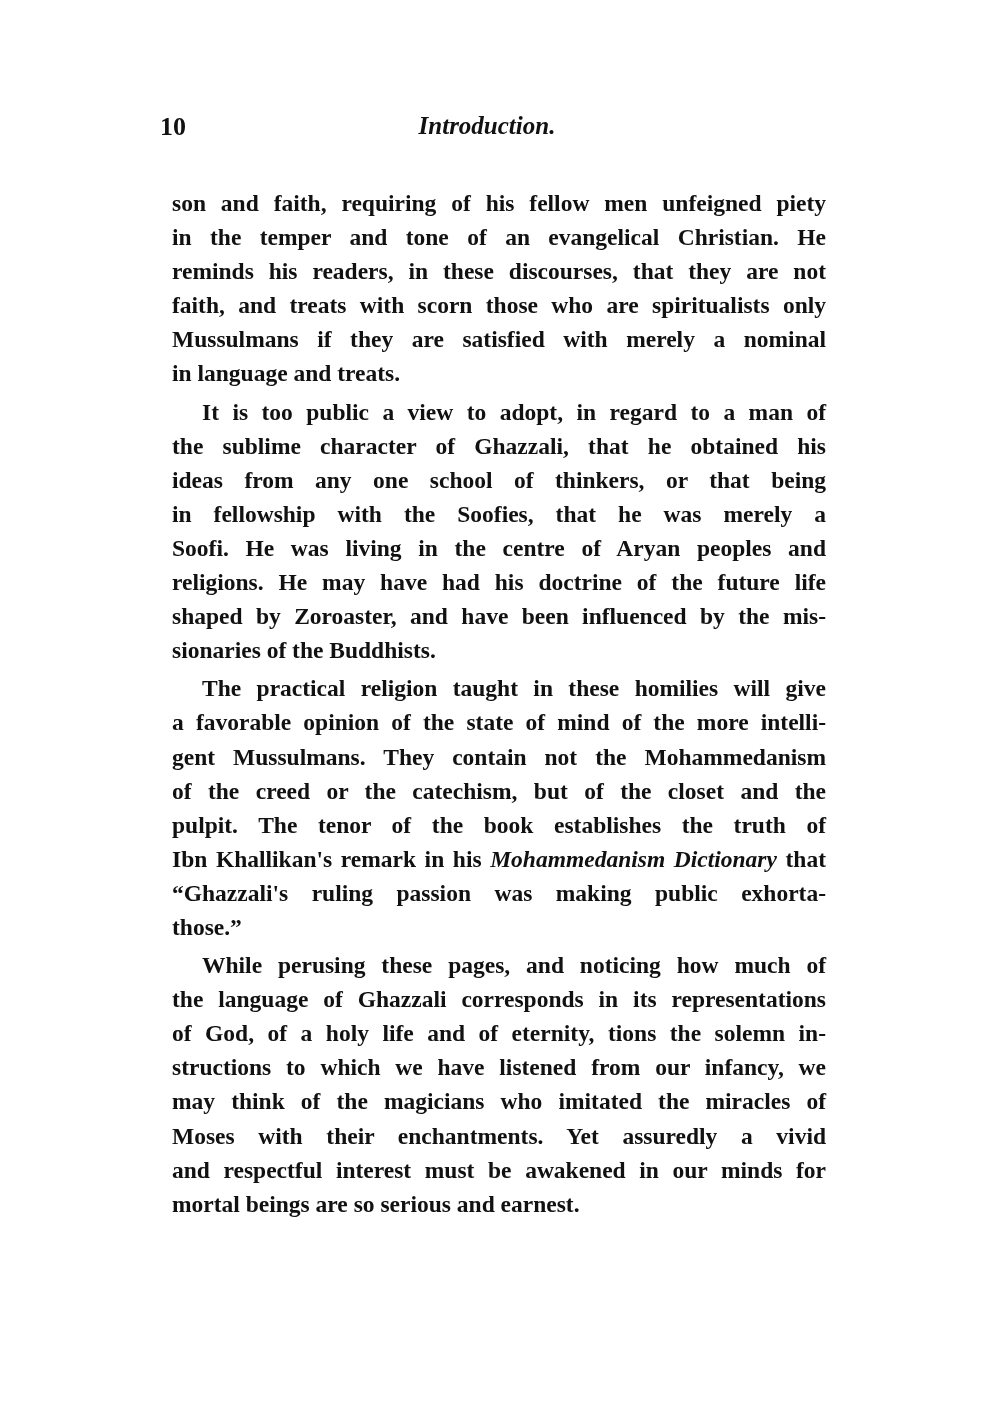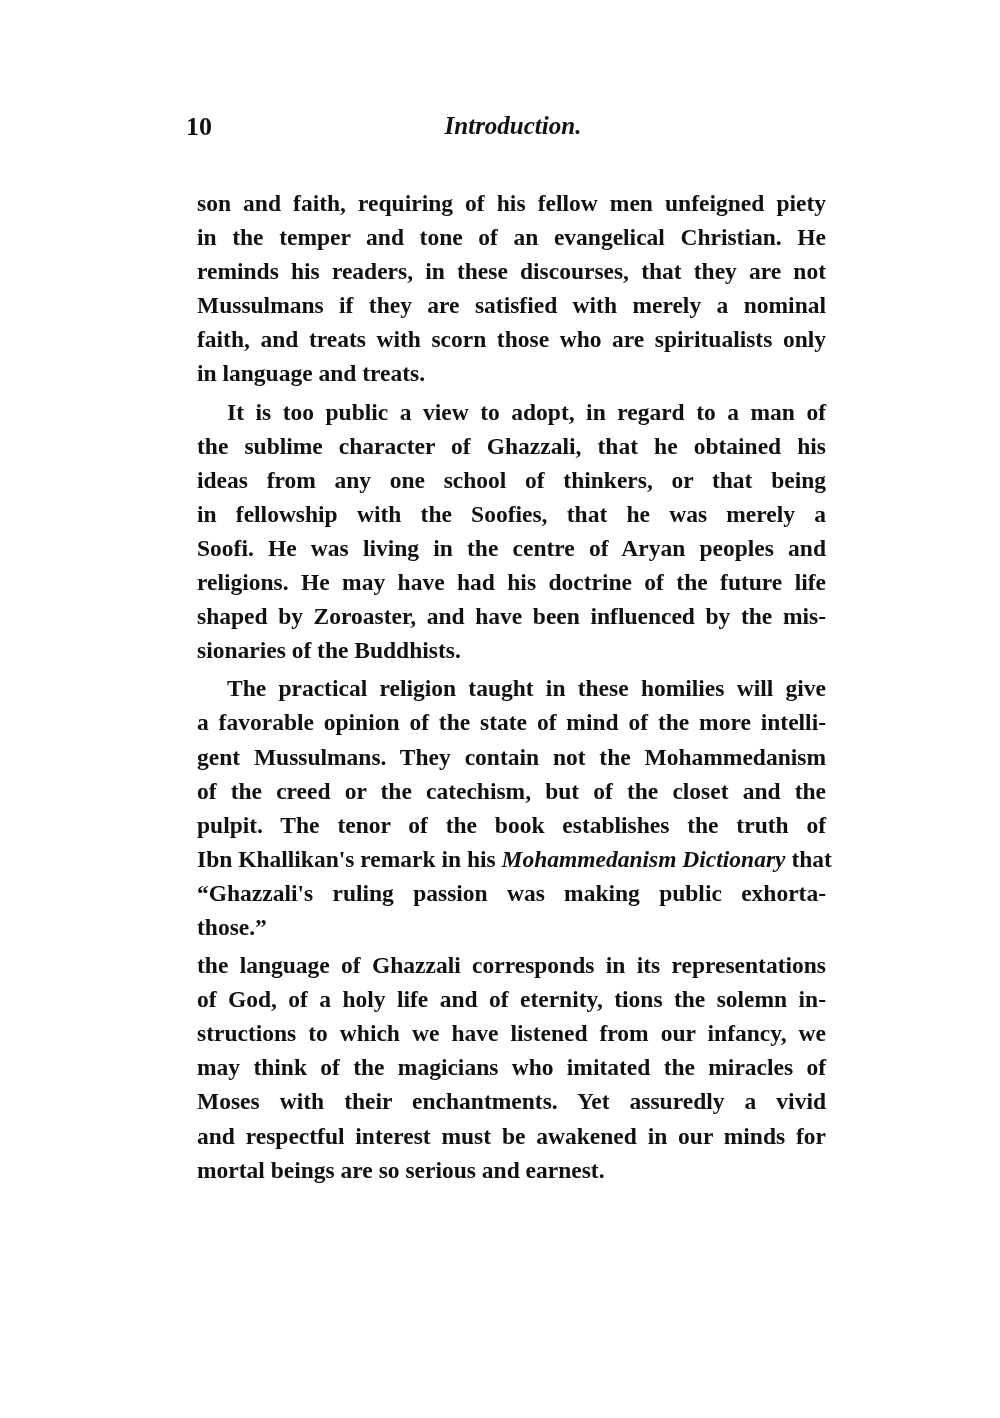--- a/index.html
+++ b/index.html
@@ -1,43 +1,43 @@
 <!DOCTYPE html>
 <html><head>
   <meta charset="utf-8">
   <style>
     html, body { margin: 0; padding: 0; background: #ffffff; }
     body { width: 1000px; height: 1418px; position: relative; overflow: hidden; }
     .page { position: absolute; left: 0; top: 0; width: 1000px; height: 1418px; background: #ffffff; }
-    .header { position: absolute; left: 186px; top: 112px; width: 654px; height: 40px; }
+    .header { position: absolute; left: 160px; top: 112px; width: 654px; height: 40px; }
     .page-number { position: absolute; left: 0; top: 0; font-family: "Liberation Serif", serif; font-weight: bold; font-size: 26px; color: #111; }
     .running-title { position: absolute; left: 0; width: 654px; text-align: center; top: 0; font-family: "Liberation Serif", serif; font-style: italic; font-weight: bold; font-size: 25px; color: #111; }
     .body { position: absolute; left: 172px; top: 186px; width: 654px; }
-    .line { display: block; height: 34.1px; line-height: 34.1px; white-space: nowrap; font-family: "Liberation Serif", serif; font-weight: bold; font-size: 23.5px; color: #111; text-align: justify; text-align-last: justify; margin-left: 25px; }
+    .line { display: block; height: 34.1px; line-height: 34.1px; white-space: nowrap; font-family: "Liberation Serif", serif; font-weight: bold; font-size: 23.5px; color: #111; text-align: justify; text-align-last: justify; }
     .line.last { text-align-last: left; }
     .line.indent { padding-left: 30px; }
     .para { margin-bottom: 4px; }
     .it { font-style: italic; }
   </style>
 </head>
 <body>
 
 <div class="page">
   <div class="header">
     <span class="page-number">10</span>
     <span class="running-title">Introduction.</span>
   </div>
 
   <div class="body">
     <div class="para">
       <span class="line">son and faith, requiring of his fellow men unfeigned piety</span>
       <span class="line">in the temper and tone of an evangelical Christian.  He</span>
       <span class="line">reminds his readers, in these discourses, that they are not</span>
+      <span class="line">faith, and treats with scorn those who are spiritualists only</span>
       <span class="line">Mussulmans if they are satisfied with merely a nominal</span>
-      <span class="line">faith, and treats with scorn those who are spiritualists only</span>
       <span class="line last">in language and treats.</span>
     </div>
 
     <div class="para">
       <span class="line indent">It is too public a view to adopt, in regard to a man of</span>
       <span class="line">the sublime character of Ghazzali, that he obtained his</span>
       <span class="line">ideas from any one school of thinkers, or that being</span>
       <span class="line">in fellowship with the Soofies, that he was merely a</span>
       <span class="line">Soofi.  He was living in the centre of Aryan peoples and</span>
       <span class="line">religions.  He may have had his doctrine of the future life</span>
@@ -50,20 +50,21 @@
       <span class="line">a favorable opinion of the state of mind of the more intelli-</span>
       <span class="line">gent Mussulmans.  They contain not the Mohammedanism</span>
       <span class="line">of the creed or the catechism, but of the closet and the</span>
       <span class="line">pulpit.  The tenor of the book establishes the truth of</span>
       <span class="line"><span>Ibn Khallikan's remark in his</span> <span class="it">Mohammedanism Dictionary</span> <span>that</span></span>
       <span class="line">“Ghazzali's ruling passion was making public exhorta-</span>
       <span class="line last">those.”</span>
     </div>
 
     <div class="para">
+      <span class="line indent">While perusing these pages, and noticing how much of</span>
       <span class="line">the language of Ghazzali corresponds in its representations</span>
       <span class="line">of God, of a holy life and of eternity, tions the solemn in-</span>
       <span class="line">structions to which we have listened from our infancy, we</span>
       <span class="line">may think of the magicians who imitated the miracles of</span>
       <span class="line">Moses with their enchantments.  Yet assuredly a vivid</span>
       <span class="line">and respectful interest must be awakened in our minds for</span>
       <span class="line last">mortal beings are so serious and earnest.</span>
     </div>
   </div>
 </div>

